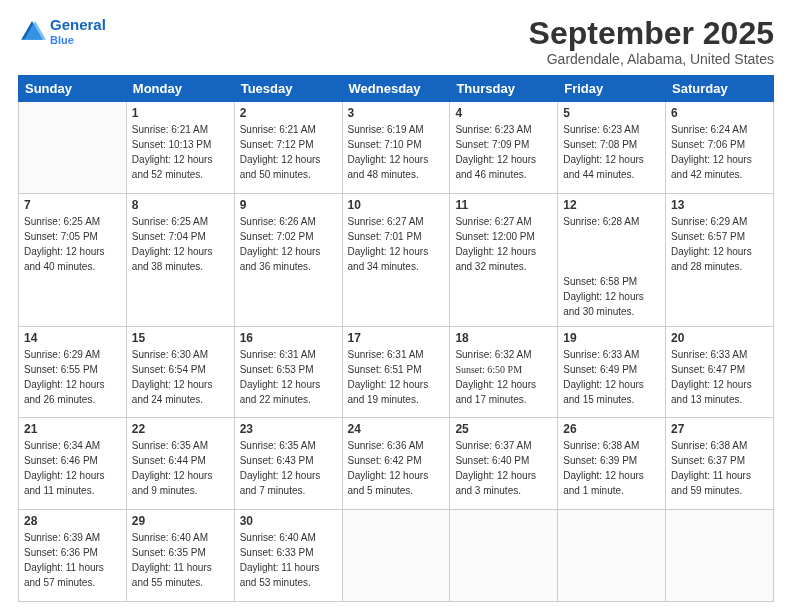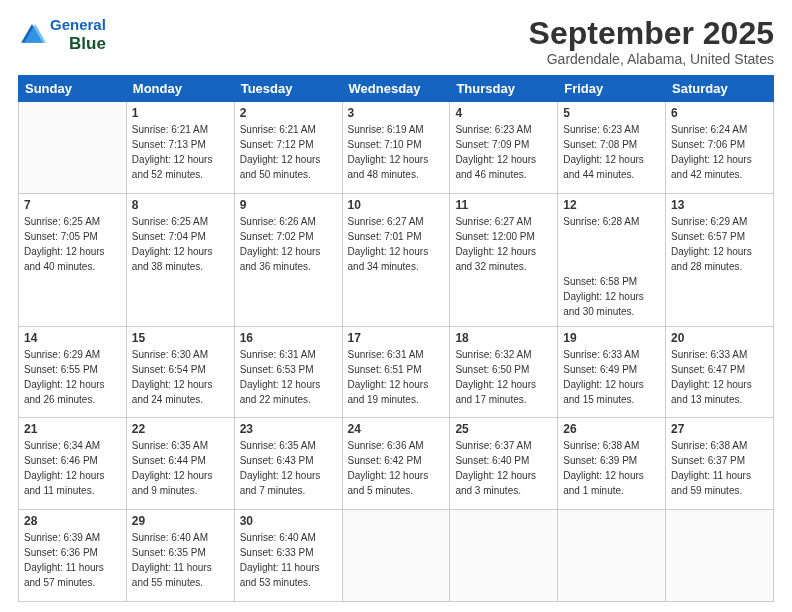--- a/index.html
+++ b/index.html
@@ -89,21 +89,21 @@
 
 <div class="page">
   <div class="header">
     <div class="logo">
       <svg class="logo-icon" viewBox="0 0 36 36">
         <polygon points="18,4 32,28 4,28" fill="#1565c0"></polygon>
         <polygon points="22,4 36,28 8,28" fill="#42a5f5" opacity="0.7"></polygon>
       </svg>
       <div>
         <div style="font-size:15px;font-weight:bold;color:#1565c0;line-height:1.2;">General</div>
-        <div style="font-size:17px;font-weight:bold;color:#14532d;line-height:1.2;text-align:right;">Blue</div>
+        <div style="font-size:11px;font-weight:bold;color:#3b82f6;line-height:1.2;">Blue</div>
       </div>
     </div>
     <div class="title-block">
       <div class="month-title">September 2025</div>
       <div class="location">Gardendale, Alabama, United States</div>
     </div>
   </div>
 
   <table class="calendar">
     <thead>
@@ -117,21 +117,21 @@
         <th>Saturday</th>
       </tr>
     </thead>
     <tbody id="calendar-body">
     <tr>
           <td class="empty"></td>
           <td>
             <span class="day-num">1</span>
             <div class="cell-info">
               <span style="display: block;">Sunrise: 6:21 AM</span>
-              <span style="display: block;">Sunset: 7:13 PM</span>
+              <span style="display: block;">Sunset: 10:13 PM</span>
               <span style="display: block;">Daylight: 12 hours</span>
               <span style="display: block;">and 52 minutes.</span>
             </div>
           </td>
           <td>
             <span class="day-num">2</span>
             <div class="cell-info">
               <span style="display: block;">Sunrise: 6:21 AM</span>
               <span style="display: block;">Sunset: 7:12 PM</span>
               <span style="display: block;">Daylight: 12 hours</span>
@@ -274,21 +274,21 @@
               <span style="display: block;">Sunrise: 6:31 AM</span>
               <span style="display: block;">Sunset: 6:51 PM</span>
               <span style="display: block;">Daylight: 12 hours</span>
               <span style="display: block;">and 19 minutes.</span>
             </div>
           </td>
           <td>
             <span class="day-num">18</span>
             <div class="cell-info">
               <span style="display: block;">Sunrise: 6:32 AM</span>
-              <span style="display: block;">Sunset: 6:50 PM</span>
+              <span style="display: block; font-family: Liberation Serif, serif;">Sunset: 6:50 PM</span>
               <span style="display: block;">Daylight: 12 hours</span>
               <span style="display: block;">and 17 minutes.</span>
             </div>
           </td>
           <td>
             <span class="day-num">19</span>
             <div class="cell-info">
               <span style="display: block;">Sunrise: 6:33 AM</span>
               <span style="display: block;">Sunset: 6:49 PM</span>
               <span style="display: block;">Daylight: 12 hours</span>

